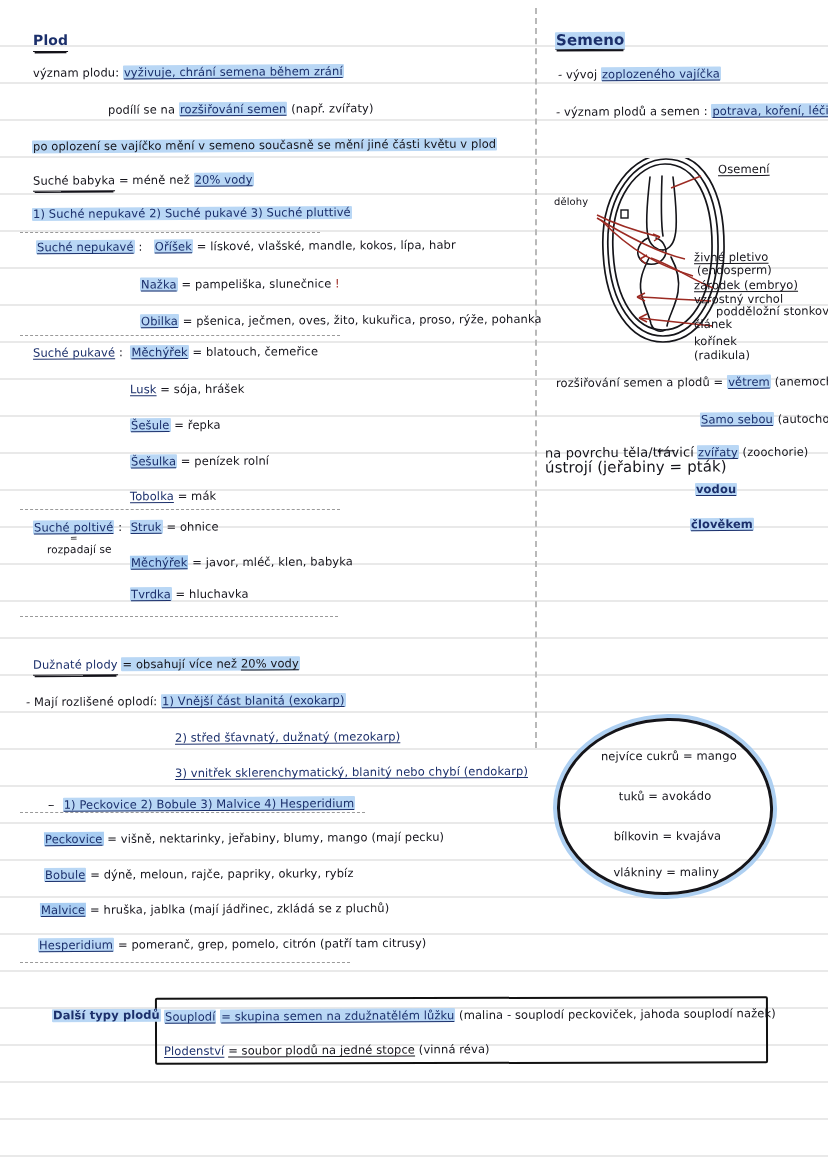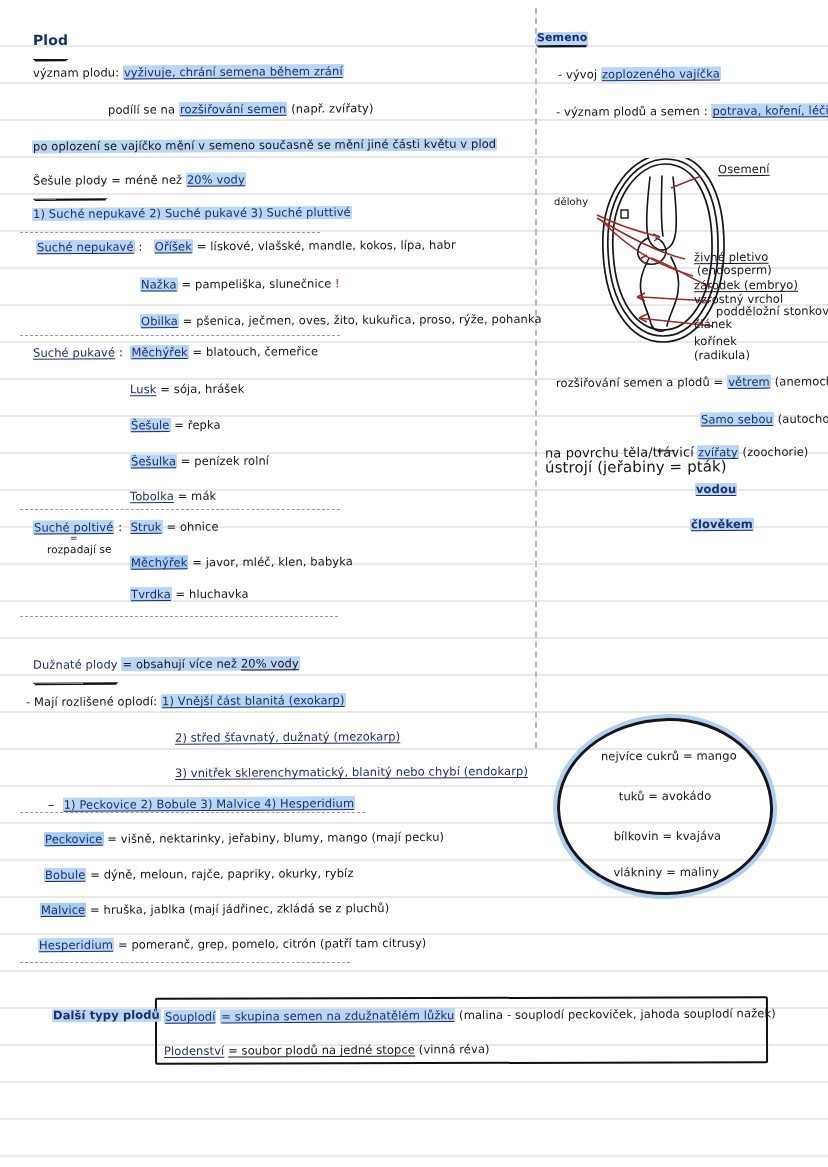--- a/index.html
+++ b/index.html
@@ -41,21 +41,21 @@
     letter-spacing: 0.1px;
     line-height: 1.15;
     transform: rotate(-0.35deg);
   }
   .hw.b { font-weight: bold; }
   .ink-blue { color:#1b2f6b; }
   .ink-red  { color:#9c2b23; }
 
   
   .u   { text-decoration: underline; text-underline-offset: 2px; text-decoration-thickness: 1.2px; }
-  .u2  { border-bottom: 1.4px solid #14131a; padding-bottom:11px;
+  .u2  { border-bottom: 1.4px solid #14131a; padding-bottom:3px;
          box-shadow: 0 3px 0 -1.6px #14131a; }
   .hl  { background: #b9d7f5; padding: 0 1px; border-radius: 1px; }
   .hl-strong { background: #a8cdf2; padding:0 1px; }
 
   
   .dash {
     position:absolute; height:0;
     border-top: 1.6px dashed #9a9a9a;
   }
 
@@ -99,21 +99,21 @@
 
   <div class="hw" style="left:108px; top:103px;">
     <span>podílí se na</span>
     <span class="hl u ink-blue b">rozšiřování semen</span>
     <span>(např. zvířaty)</span>
   </div>
 
   <div class="hw hl" style="left:32px; top:139px;">po oplození se vajíčko mění v semeno současně se mění jiné části květu v plod</div>
 
   <div class="hw" style="left:33px; top:174px;">
-    <span class="b u2">Šešule plody</span>
+    <span class="b u2">Suché babyka</span>
     <span>
       = méně než <span class="hl u b ink-blue">20% vody</span>
     </span>
   </div>
 
   <div class="hw hl ink-blue" style="left:32px; top:207px;">1) Suché nepukavé   2) Suché pukavé  3) Suché pluttivé</div>
 
   <div class="dash" style="left:20px; top:232px; width:300px;"></div>
 
   <div class="hw" style="left:36px; top:240px;">
@@ -240,21 +240,21 @@
     <span class="hl u ink-blue">= skupina semen na zdužnatělém lůžku</span>
     <span>(malina - souplodí peckoviček, jahoda souplodí nažek)</span>
   </div>
 
   <div class="hw" style="left:164px; top:1044px;">
     <span class="u b ink-blue">Plodenství</span>
     <span class="u">= soubor plodů na jedné stopce</span>
     <span>(vinná réva)</span>
   </div>
 
-  <div class="hw b ink-blue u2 hl" style="left:536px; top:32px; font-size:11px;">Semeno</div>
+  <div class="hw b ink-blue u2 hl" style="left:555px; top:32px; font-size:15px;">Semeno</div>
 
   <div class="hw" style="left:558px; top:68px;">
     <span>- vývoj</span>
     <span class="hl u ink-blue">zoplozeného vajíčka</span>
   </div>
 
   <div class="hw" style="left:556px; top:105px;">
     <span>- význam plodů a semen :</span>
     <span class="hl u ink-blue">potrava, koření, léčivo</span>
   </div>

